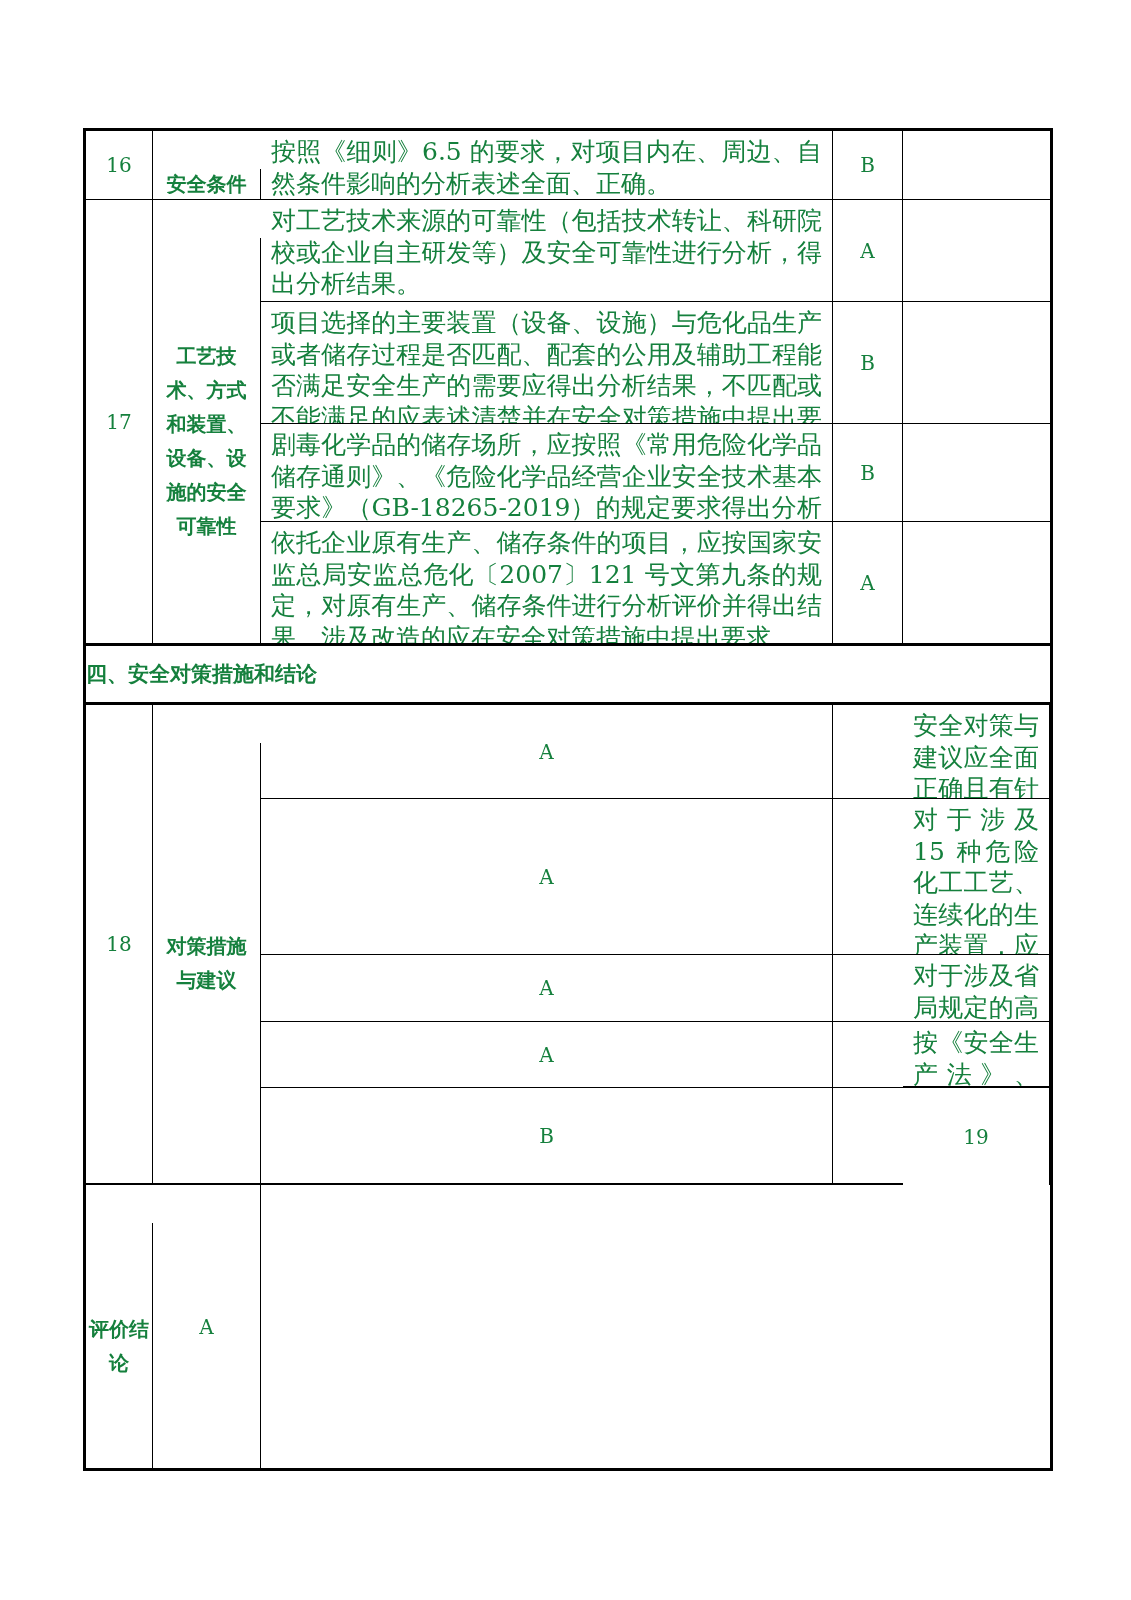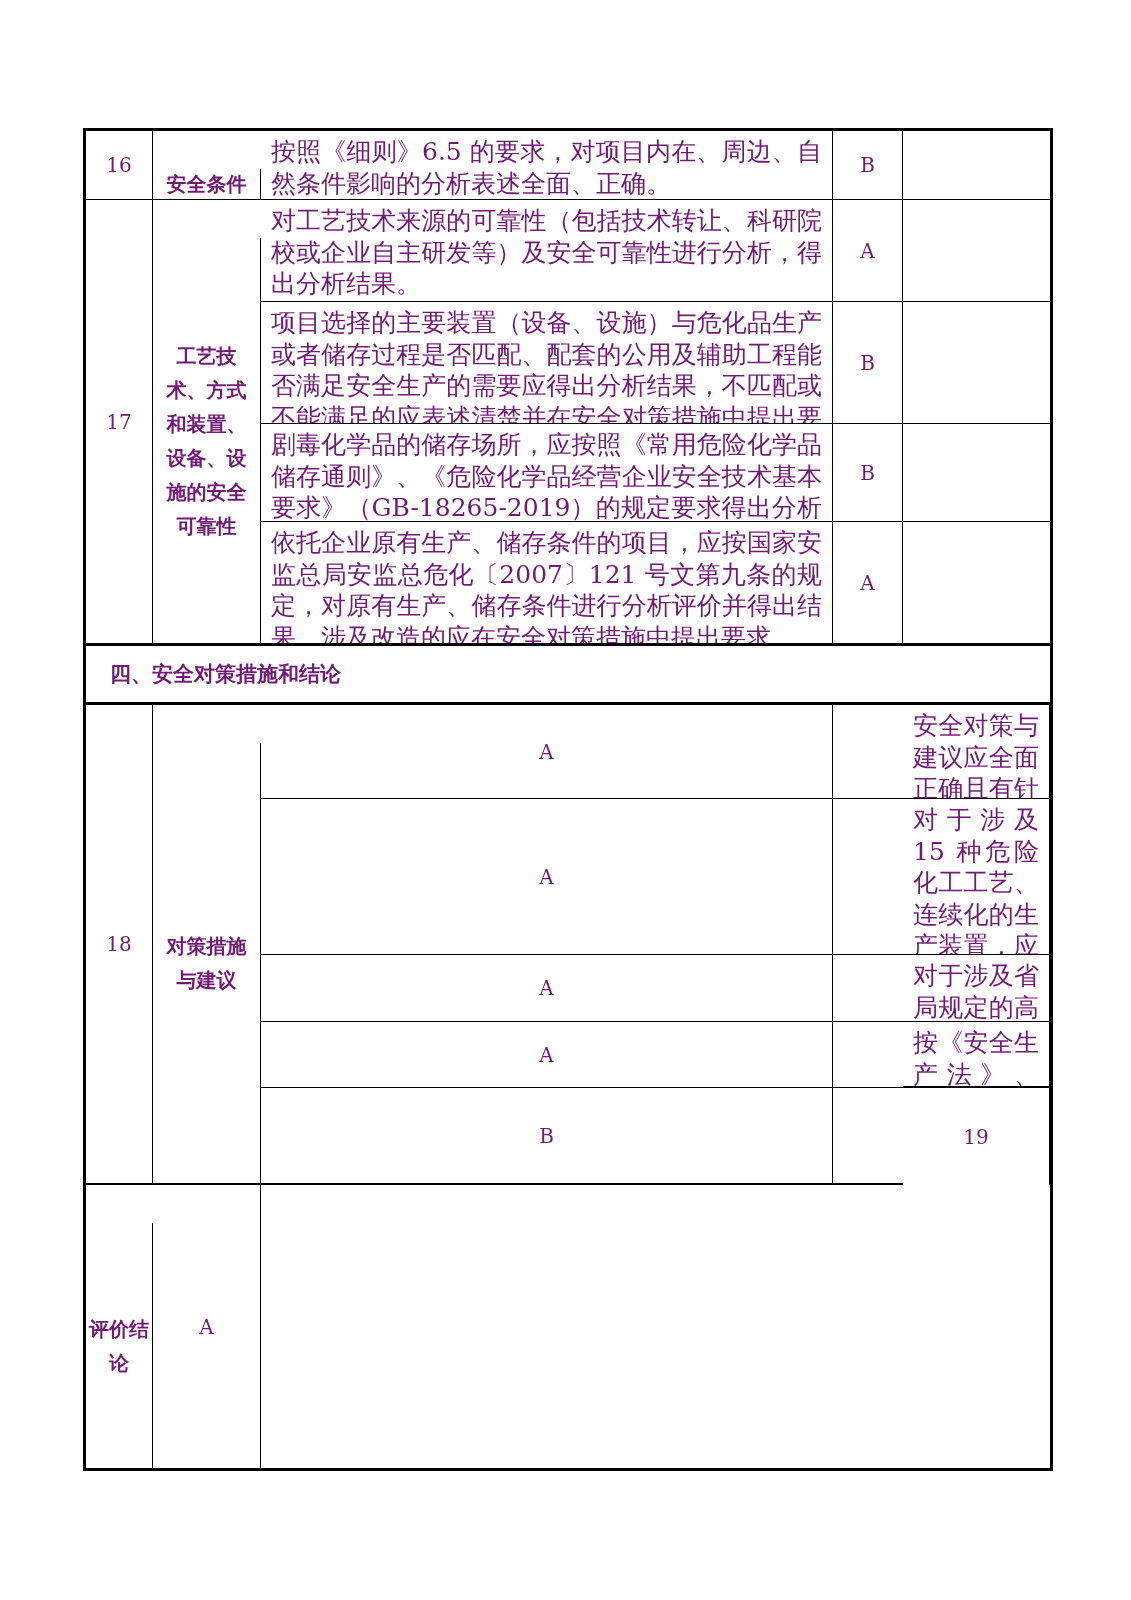--- a/index.html
+++ b/index.html
@@ -1,21 +1,21 @@
 <!DOCTYPE html>
 <html><head>
 <meta charset="utf-8">
 <style>
   html,body{margin:0;padding:0;background:#ffffff;}
   .page{
     position:relative;
     width:1131px;height:1600px;
     background:#ffffff;
     font-family:"DejaVu Serif","Liberation Serif",serif;
-    color:#701a75;
+    color:#15803d;
   }
   .table-wrap{
     position:absolute;left:83px;top:128px;width:970px;
     box-sizing:border-box;
   }
   .blockA{
     box-sizing:border-box;
     border:3px solid #000;border-bottom:none;
     display:grid;
     grid-template-columns:67px 108px 572px 70px 1fr;
@@ -59,21 +59,21 @@
   .rating{
     display:flex;align-items:center;justify-content:center;
     font-size:20px;
   }
   .section-row{
     box-sizing:border-box;
     border-left:3px solid #000;border-right:3px solid #000;
     border-top:3px solid #000;border-bottom:3px solid #000;
     height:62px;
     display:flex;align-items:center;
-    padding-left:24px;
+    padding-left:0;
     font-weight:bold;font-size:21px;
   }
 </style>
 </head>
 <body>
 
 <div class="page">
   <div class="table-wrap">
 
     <div class="blockA">

